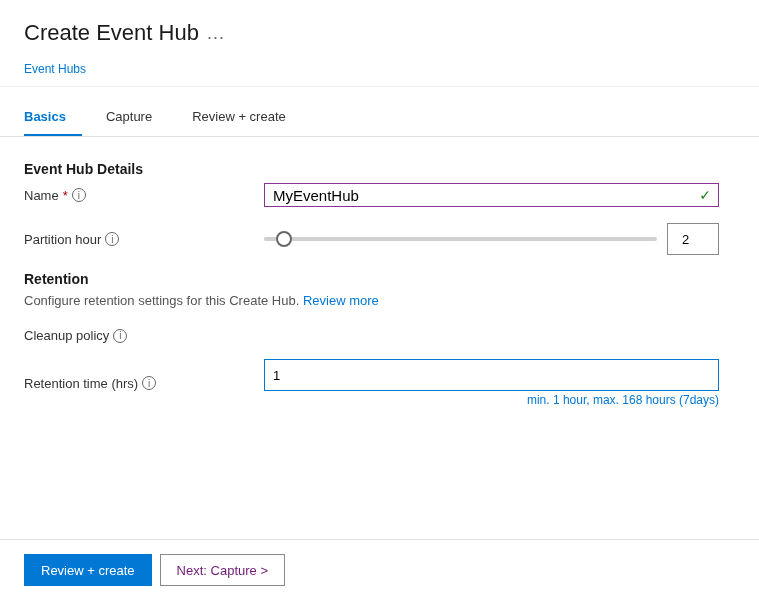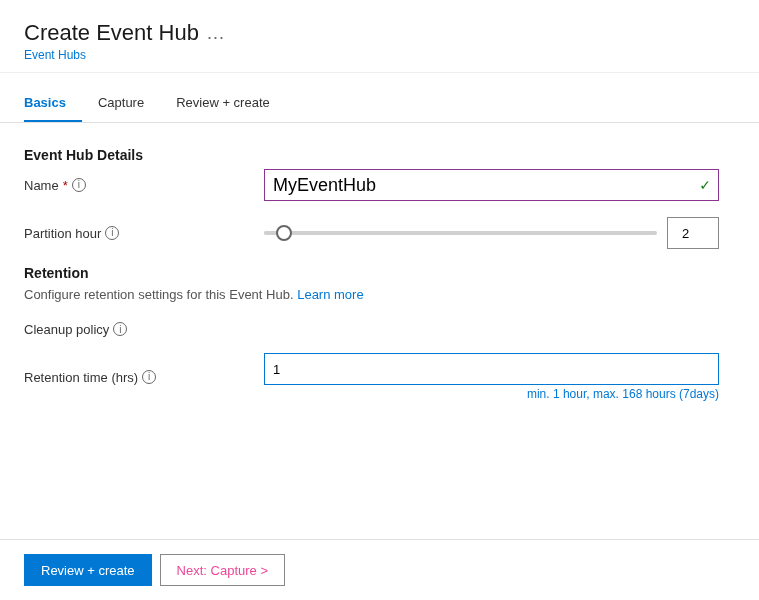--- a/index.html
+++ b/index.html
@@ -31,27 +31,27 @@
 
     .page-title-dots {
       font-size: 18px;
       color: #666;
       letter-spacing: 1px;
     }
 
     .page-subtitle {
       font-size: 12px;
       color: #0078d4;
-      margin-top: 2px;
+      margin-top: 16px;
     }
 
     .tabs-bar {
       padding: 0 24px;
       display: flex;
-      gap: 0;
+      gap: 8px;
       border-bottom: 1px solid #e0e0e0;
       margin-top: 12px;
       align-items: center;
     }
 
     .tab {
       padding: 10px 16px 10px 0;
       margin-right: 16px;
       font-size: 13px;
       cursor: pointer;
@@ -89,20 +89,21 @@
       display: flex;
       align-items: center;
       margin-bottom: 16px;
     }
 
     .form-label {
       width: 240px;
       font-size: 13px;
       color: #333;
       display: flex;
+      align-items: center;
       gap: 4px;
       flex-shrink: 0;
     }
 
     .required-star {
       color: #a80000;
     }
 
     .info-icon {
       width: 14px;
@@ -122,24 +123,24 @@
       flex: 1;
       max-width: 460px;
     }
 
     .text-input-with-check {
       position: relative;
     }
 
     .text-input-with-check input {
       width: 100%;
-      height: 32px;
+      height: 24px;
       border: 1.5px solid #8a3391;
       padding: 4px 32px 4px 8px;
-      font-size: 18px;
+      font-size: 15px;
       outline: none;
     }
 
     .check-mark {
       position: absolute;
       right: 8px;
       top: 50%;
       transform: translateY(-50%);
       color: #107c10;
       font-size: 14px;
@@ -283,21 +284,21 @@
       color: #333;
       border: 1px solid #8a8886;
       padding: 6px 16px;
       font-size: 13px;
       cursor: pointer;
       height: 32px;
     }
 
     .btn-outline {
       background: #fff;
-      color: #ec4899;
+      color: #701a75;
       border: 1px solid #8a8886;
       padding: 6px 16px;
       font-size: 13px;
       cursor: pointer;
       height: 32px;
     }
   </style>
 </head>
 <body>
 
@@ -349,22 +350,22 @@
           </div>
           <input type="number" class="slider-value-input" value="2" style="">
         </div>
       </div>
     </div>
   </div>
 
   <div class="retention-section">
     <div class="section-title">Retention</div>
     <div class="retention-desc">
-      <span>Configure retention settings for this Event Hub.</span>
-      <a class="learn-more">Learn more</a>
+      <span>Configure retention settings for this Create Hub.</span>
+      <a class="learn-more">Review more</a>
     </div>
 
     <div class="form-row">
       <div class="form-label">
         <span>Cleanup policy</span>
         <div class="info-icon">i</div>
       </div>
     </div>
 
     <div class="form-row">

